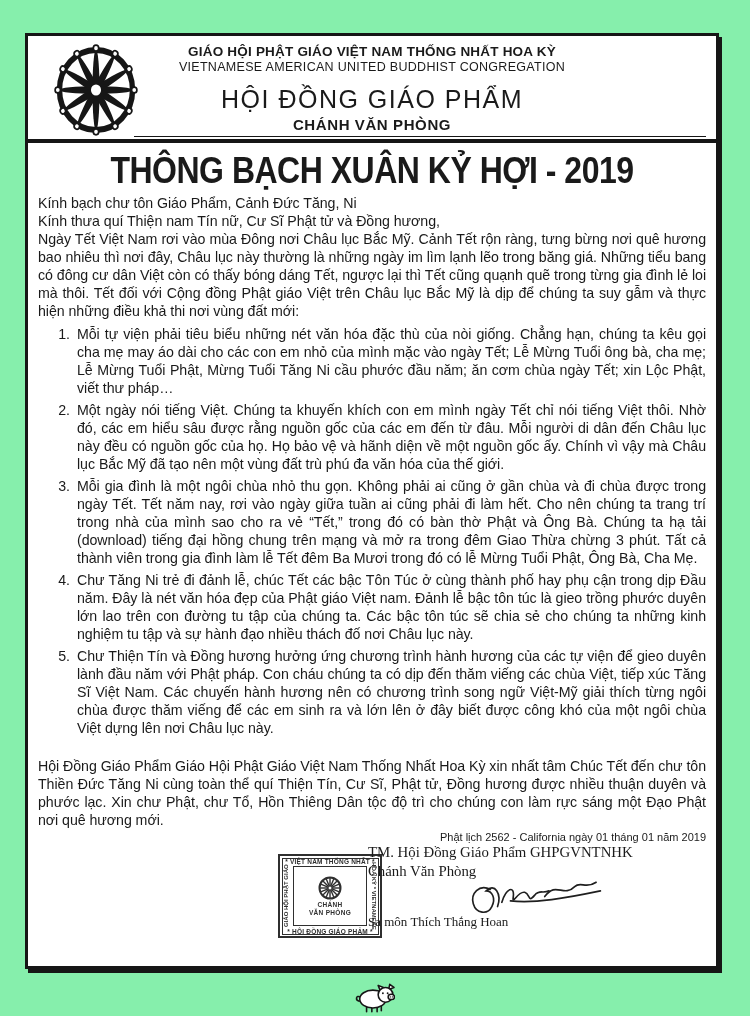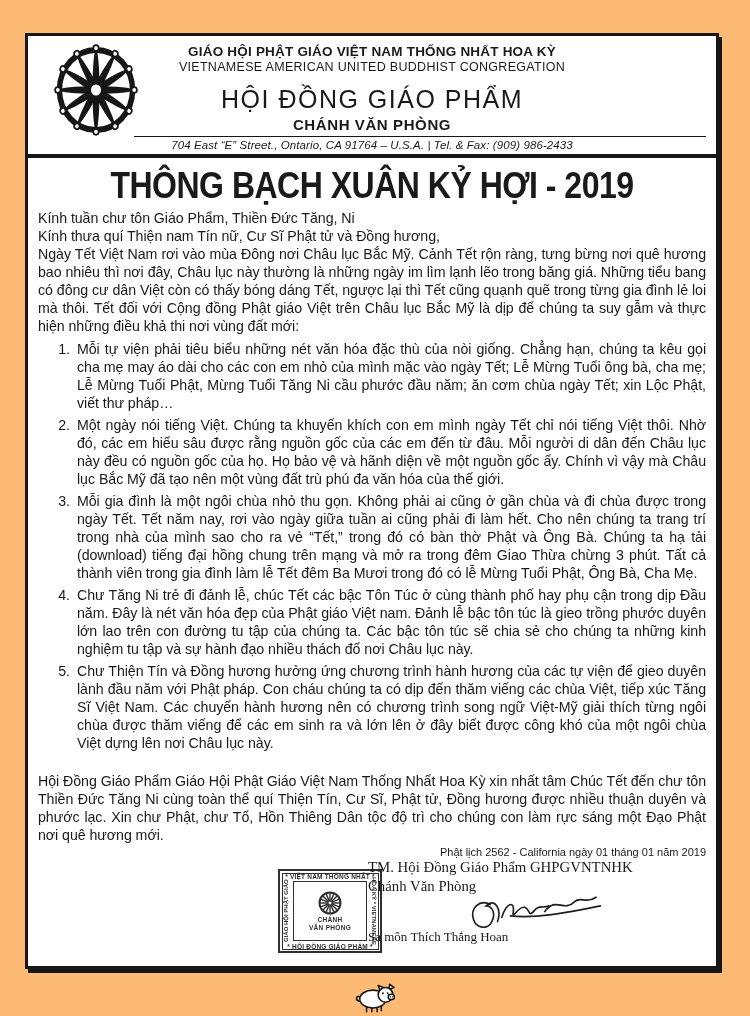--- a/index.html
+++ b/index.html
@@ -1,16 +1,16 @@
 <!DOCTYPE html>
 <html><head>
 <meta charset="utf-8">
 <style>
   html,body{margin:0;padding:0;background:#ffffff;}
-  .page{position:relative;width:750px;height:1016px;background:#fdba74;
+  .page{position:relative;width:750px;height:1016px;background:#86efac;
         font-family:"Liberation Sans", sans-serif;color:#1a1a1a;overflow:hidden;}
   .frame{position:absolute;left:25px;top:33px;width:694px;height:936px;
          border:3px solid #161616;box-shadow:3px 4px 0 #161616;
          box-sizing:border-box;background:#fff;padding:4px 10px 0 10px;overflow:hidden;}
   
   .header{position:relative;text-align:center;padding-top:4px;}
   .logo{position:absolute;left:16px;top:4px;width:84px;height:92px;}
   .org-vn{font-size:13.5px;font-weight:bold;letter-spacing:.2px;}
   .org-en{font-size:12.5px;letter-spacing:.3px;margin-top:1px;}
   .council{font-size:25px;letter-spacing:1.5px;margin-top:11px;}
@@ -90,28 +90,27 @@
           <circle cx="50" cy="4.5" r="3.2" transform="rotate(270 50 50)"></circle>
           <circle cx="50" cy="4.5" r="3.2" transform="rotate(300 50 50)"></circle>
           <circle cx="50" cy="4.5" r="3.2" transform="rotate(330 50 50)"></circle>
         </g>
       </svg>
       <div class="org-vn">GIÁO HỘI PHẬT GIÁO VIỆT NAM THỐNG NHẤT HOA KỲ</div>
       <div class="org-en">VIETNAMESE AMERICAN UNITED BUDDHIST CONGREGATION</div>
       <div class="council">HỘI ĐỒNG GIÁO PHẨM</div>
       <div class="office">CHÁNH VĂN PHÒNG</div>
       <div class="thin-rule"></div>
-      <div class="address">704  East “E” Street., Ontario, CA 91764 – U.S.A.   |   Tel. &amp; Fax: (909) 986-2433</div>
       <div class="thick-rule"></div>
     </div>
 
     <div class="title">THÔNG BẠCH XUÂN KỶ HỢI - 2019</div>
 
     <div class="bodytext salutation">
-      <div>Kính tuần chư tôn Giáo Phẩm, Thiền Đức Tăng, Ni</div>
+      <div>Kính bạch chư tôn Giáo Phẩm, Cảnh Đức Tăng, Ni</div>
       <div>Kính thưa quí Thiện nam Tín nữ, Cư Sĩ  Phật tử và Đồng hương,</div>
     </div>
 
     <div class="bodytext intro">Ngày Tết Việt Nam rơi vào mùa Đông nơi Châu lục Bắc Mỹ. Cảnh Tết rộn ràng, tưng bừng nơi quê hương bao nhiêu thì nơi đây, Châu lục này thường là những ngày im lìm lạnh lẽo trong  băng giá. Những tiểu bang có đông cư dân Việt còn có thấy bóng dáng Tết, ngược lại thì Tết cũng quạnh quẽ trong từng gia đình lẻ loi mà thôi. Tết đối với Cộng đồng Phật giáo Việt trên Châu lục Bắc Mỹ là dịp để chúng ta suy gẫm và thực hiện những điều khả thi nơi vùng đất mới:</div>
 
     <ol class="bodytext numlist">
       <li>
         <span class="li-num">1.</span>
         <span class="li-text">Mỗi tự viện phải tiêu biểu những nét văn hóa đặc thù của nòi giống.  Chẳng hạn, chúng ta kêu gọi cha mẹ may áo dài cho các con em nhỏ của mình mặc vào ngày Tết; Lễ Mừng Tuổi ông bà, cha mẹ; Lễ Mừng Tuổi Phật, Mừng Tuổi Tăng Ni cầu phước đầu năm; ăn cơm chùa ngày Tết; xin Lộc Phật, viết thư pháp…</span>
       </li>

